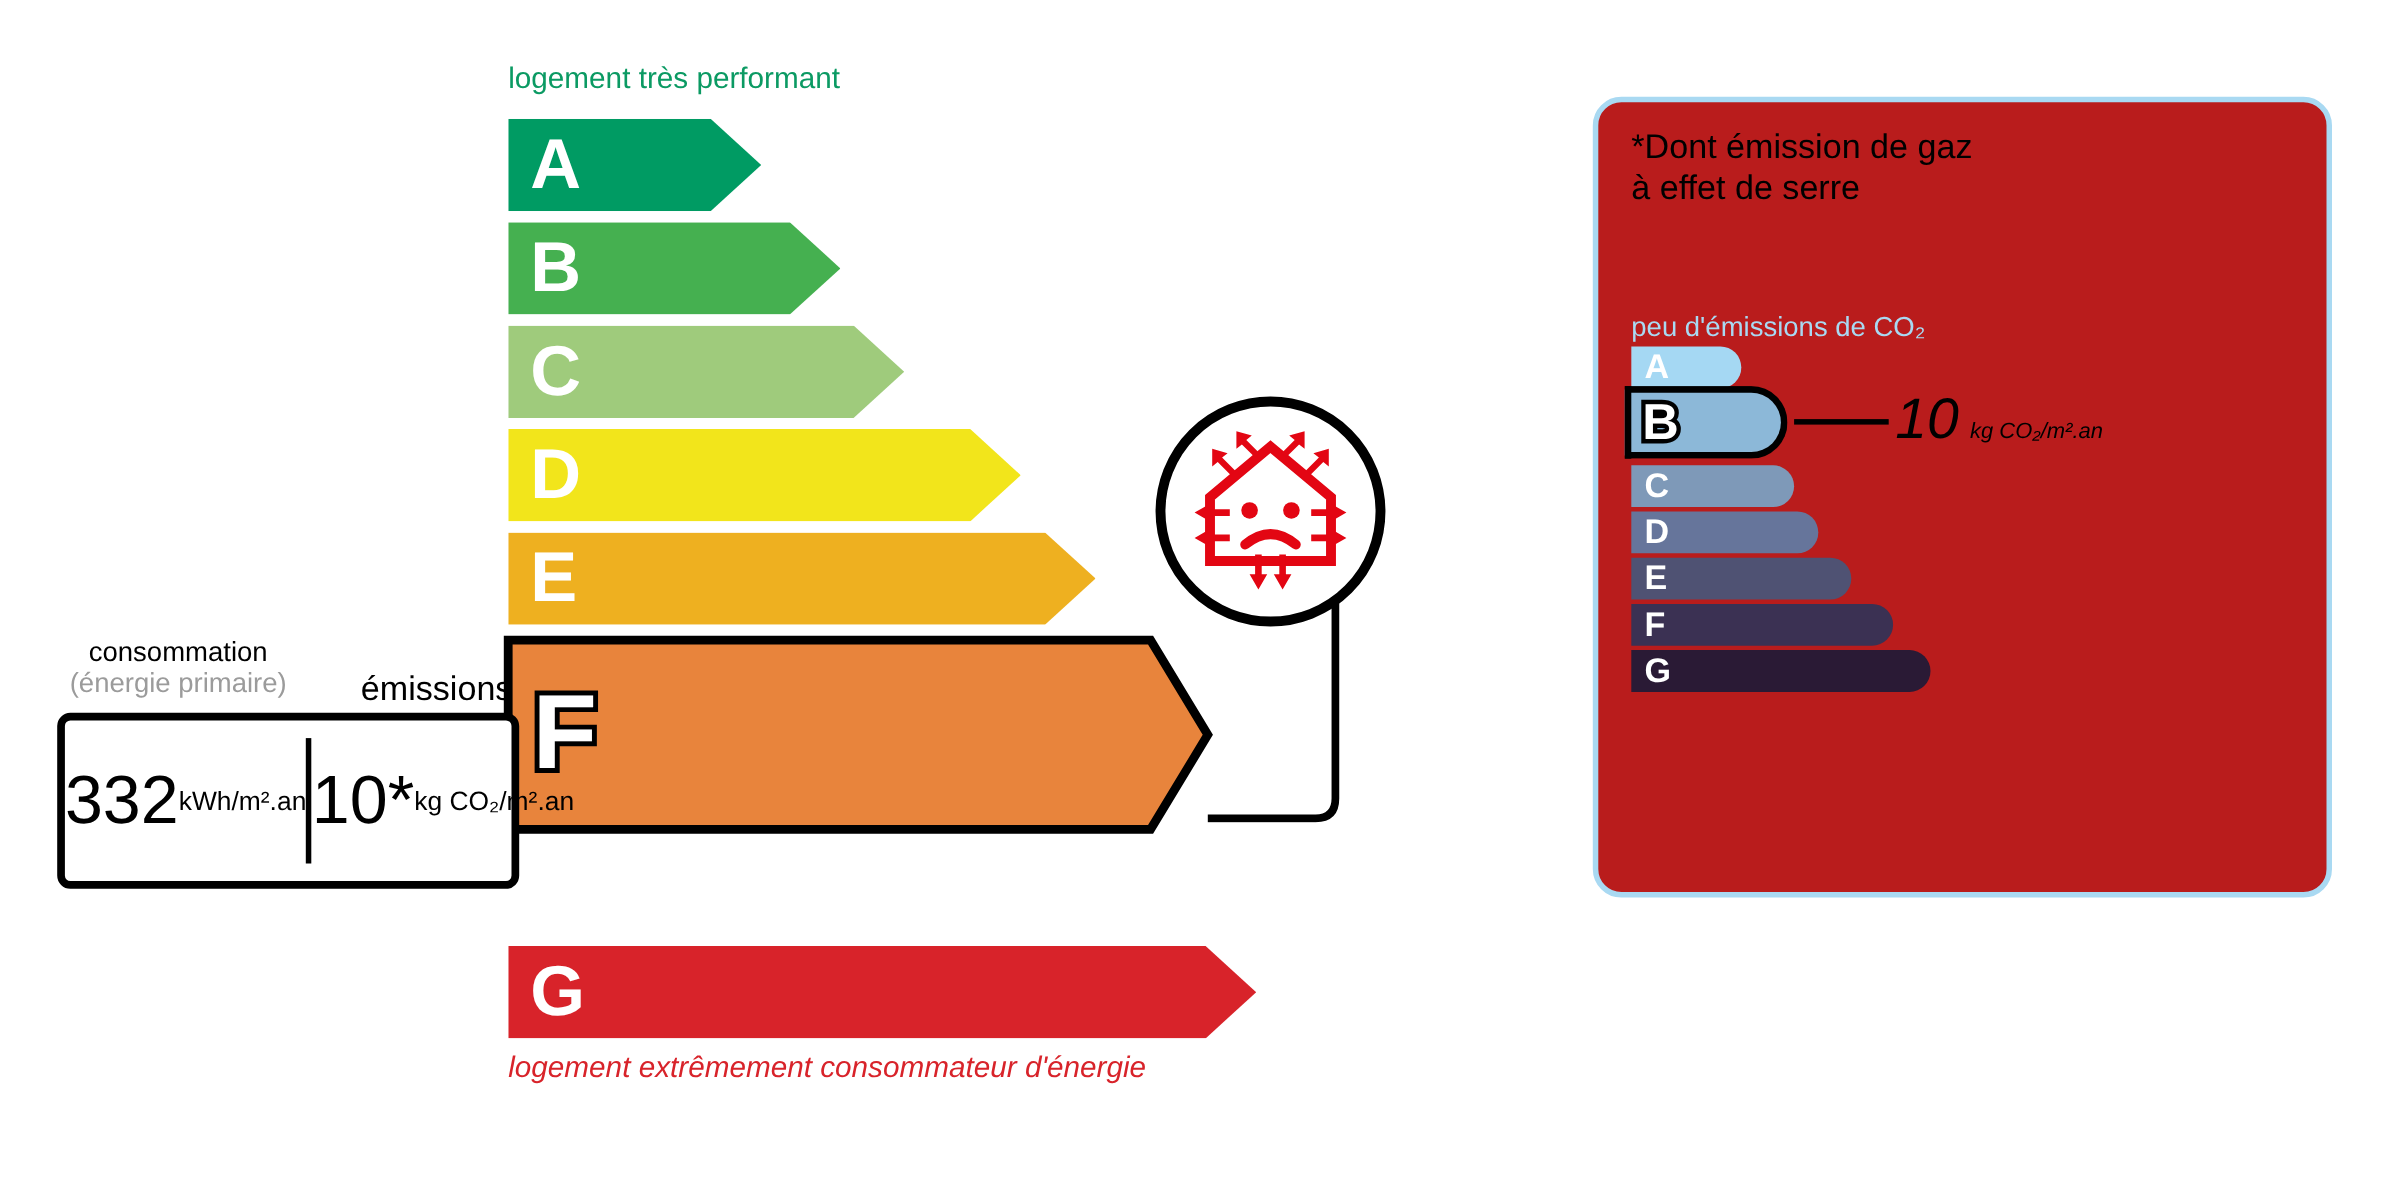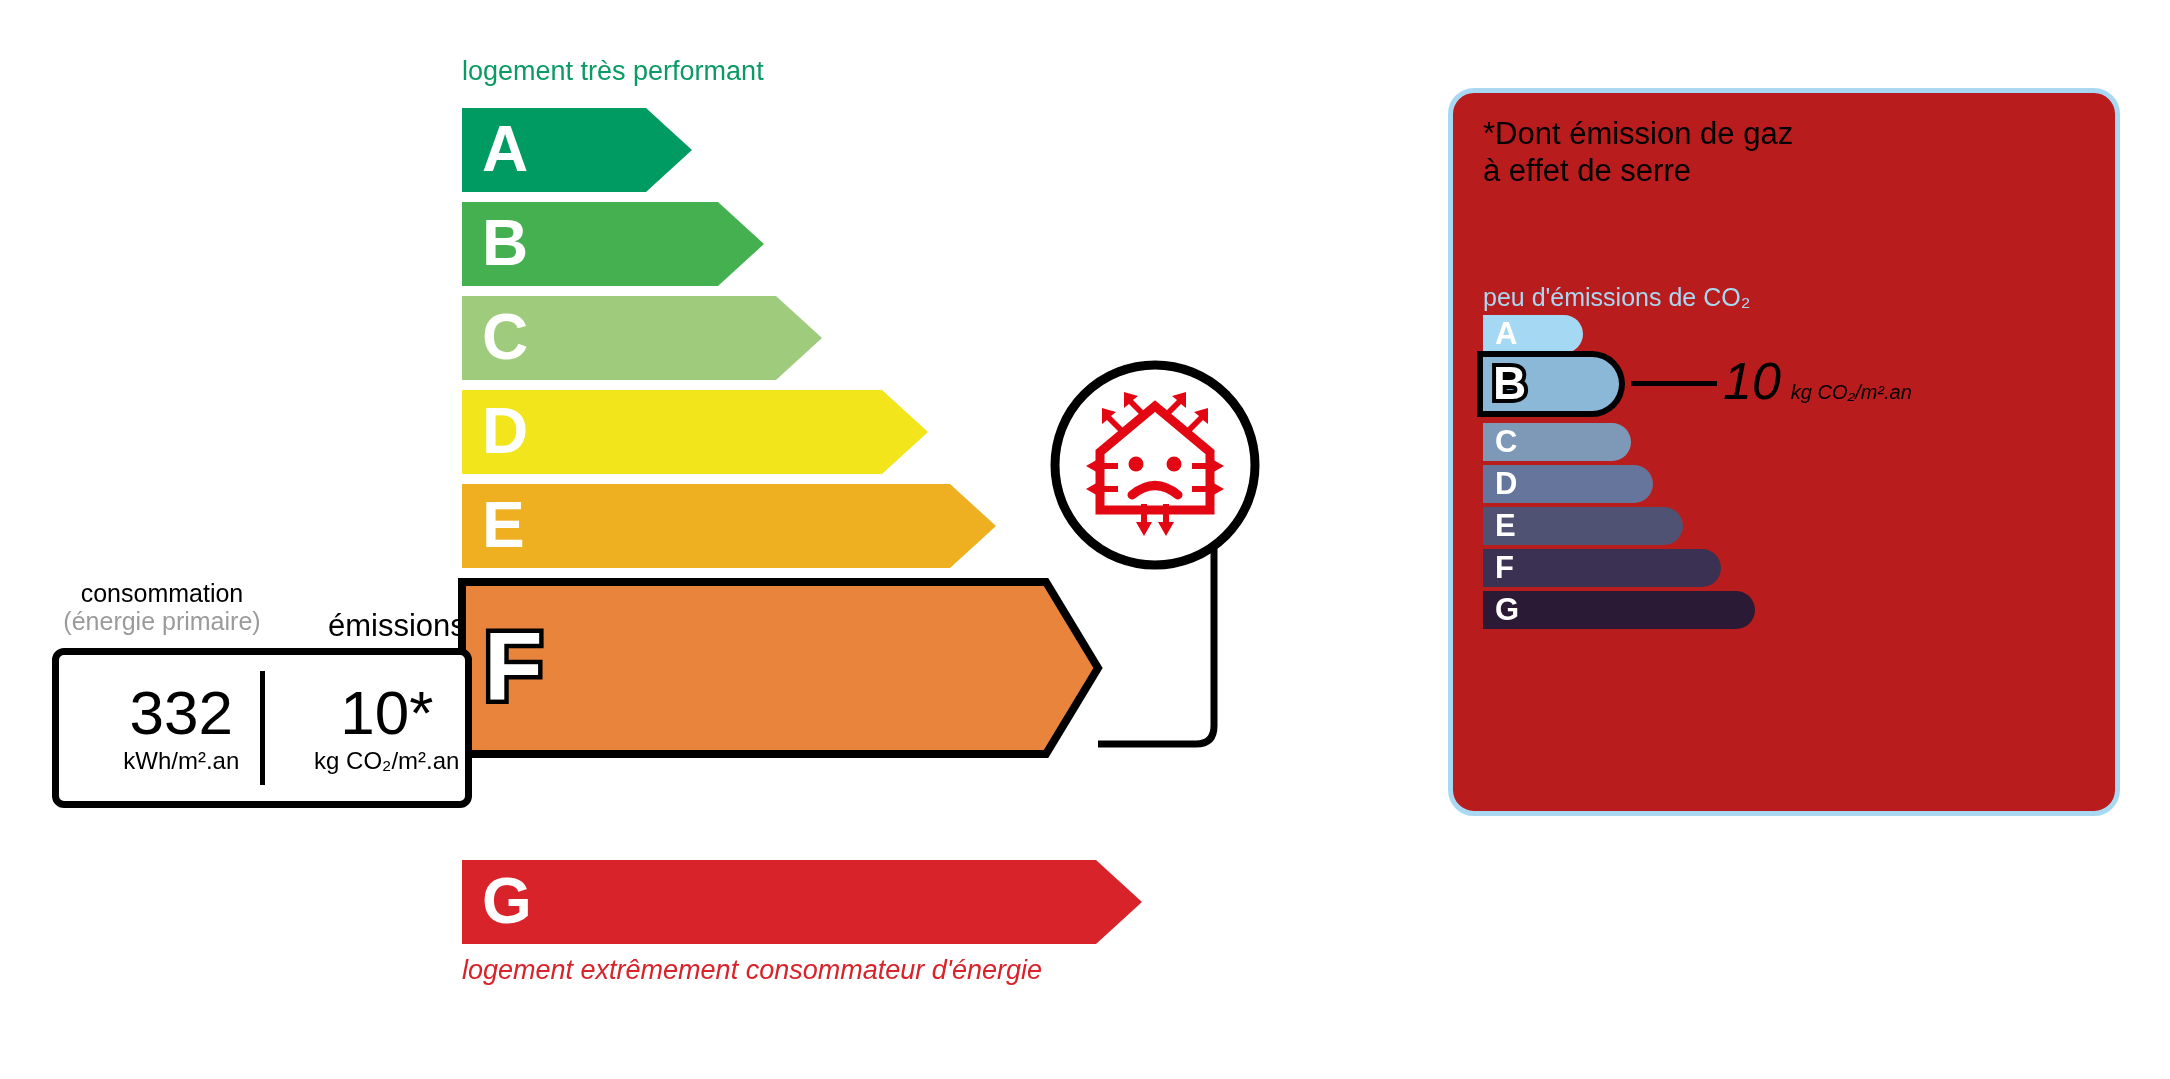--- a/index.html
+++ b/index.html
@@ -95,24 +95,23 @@
     border: 7px solid #000000;
     border-radius: 12px;
     box-sizing: border-box;
     display: flex;
     align-items: stretch;
     z-index: 4;
   }
   .value-cell {
     flex: 1 1 0;
     display: flex;
-    flex-direction: column;
+    flex-direction: row;
     align-items: center;
     justify-content: center;
-    margin-left: 44px;
   }
   .value-cell .big {
     font-size: 62px;
     font-weight: normal;
     color: #000000;
     line-height: 1.02;
   }
   .value-cell .unit {
     font-size: 24px;
     color: #000000;

